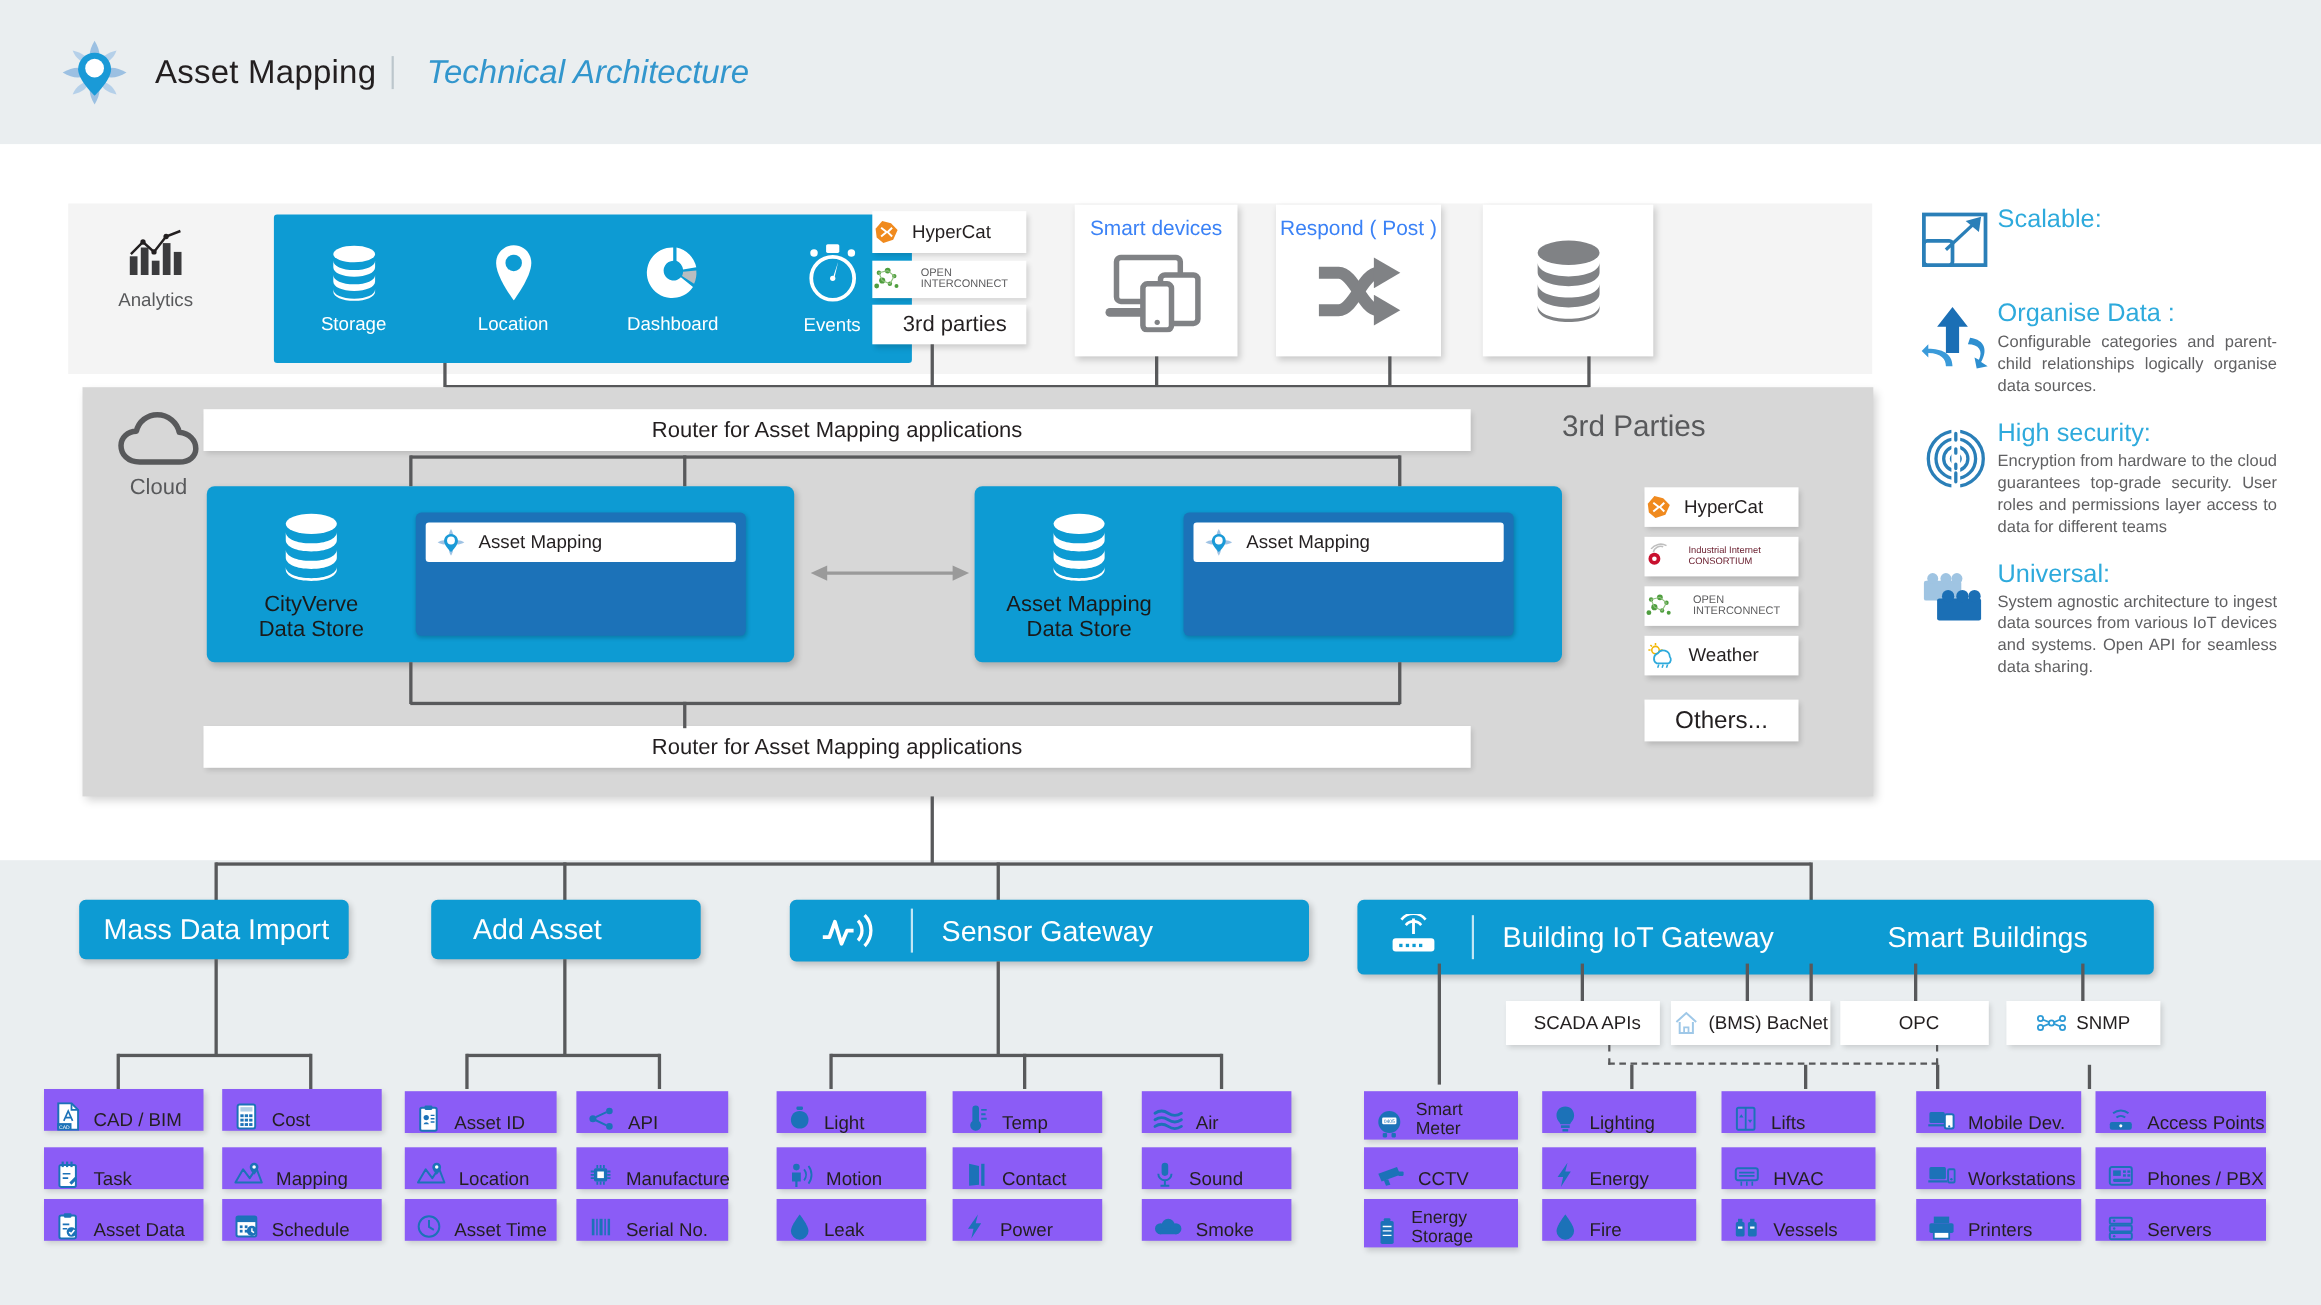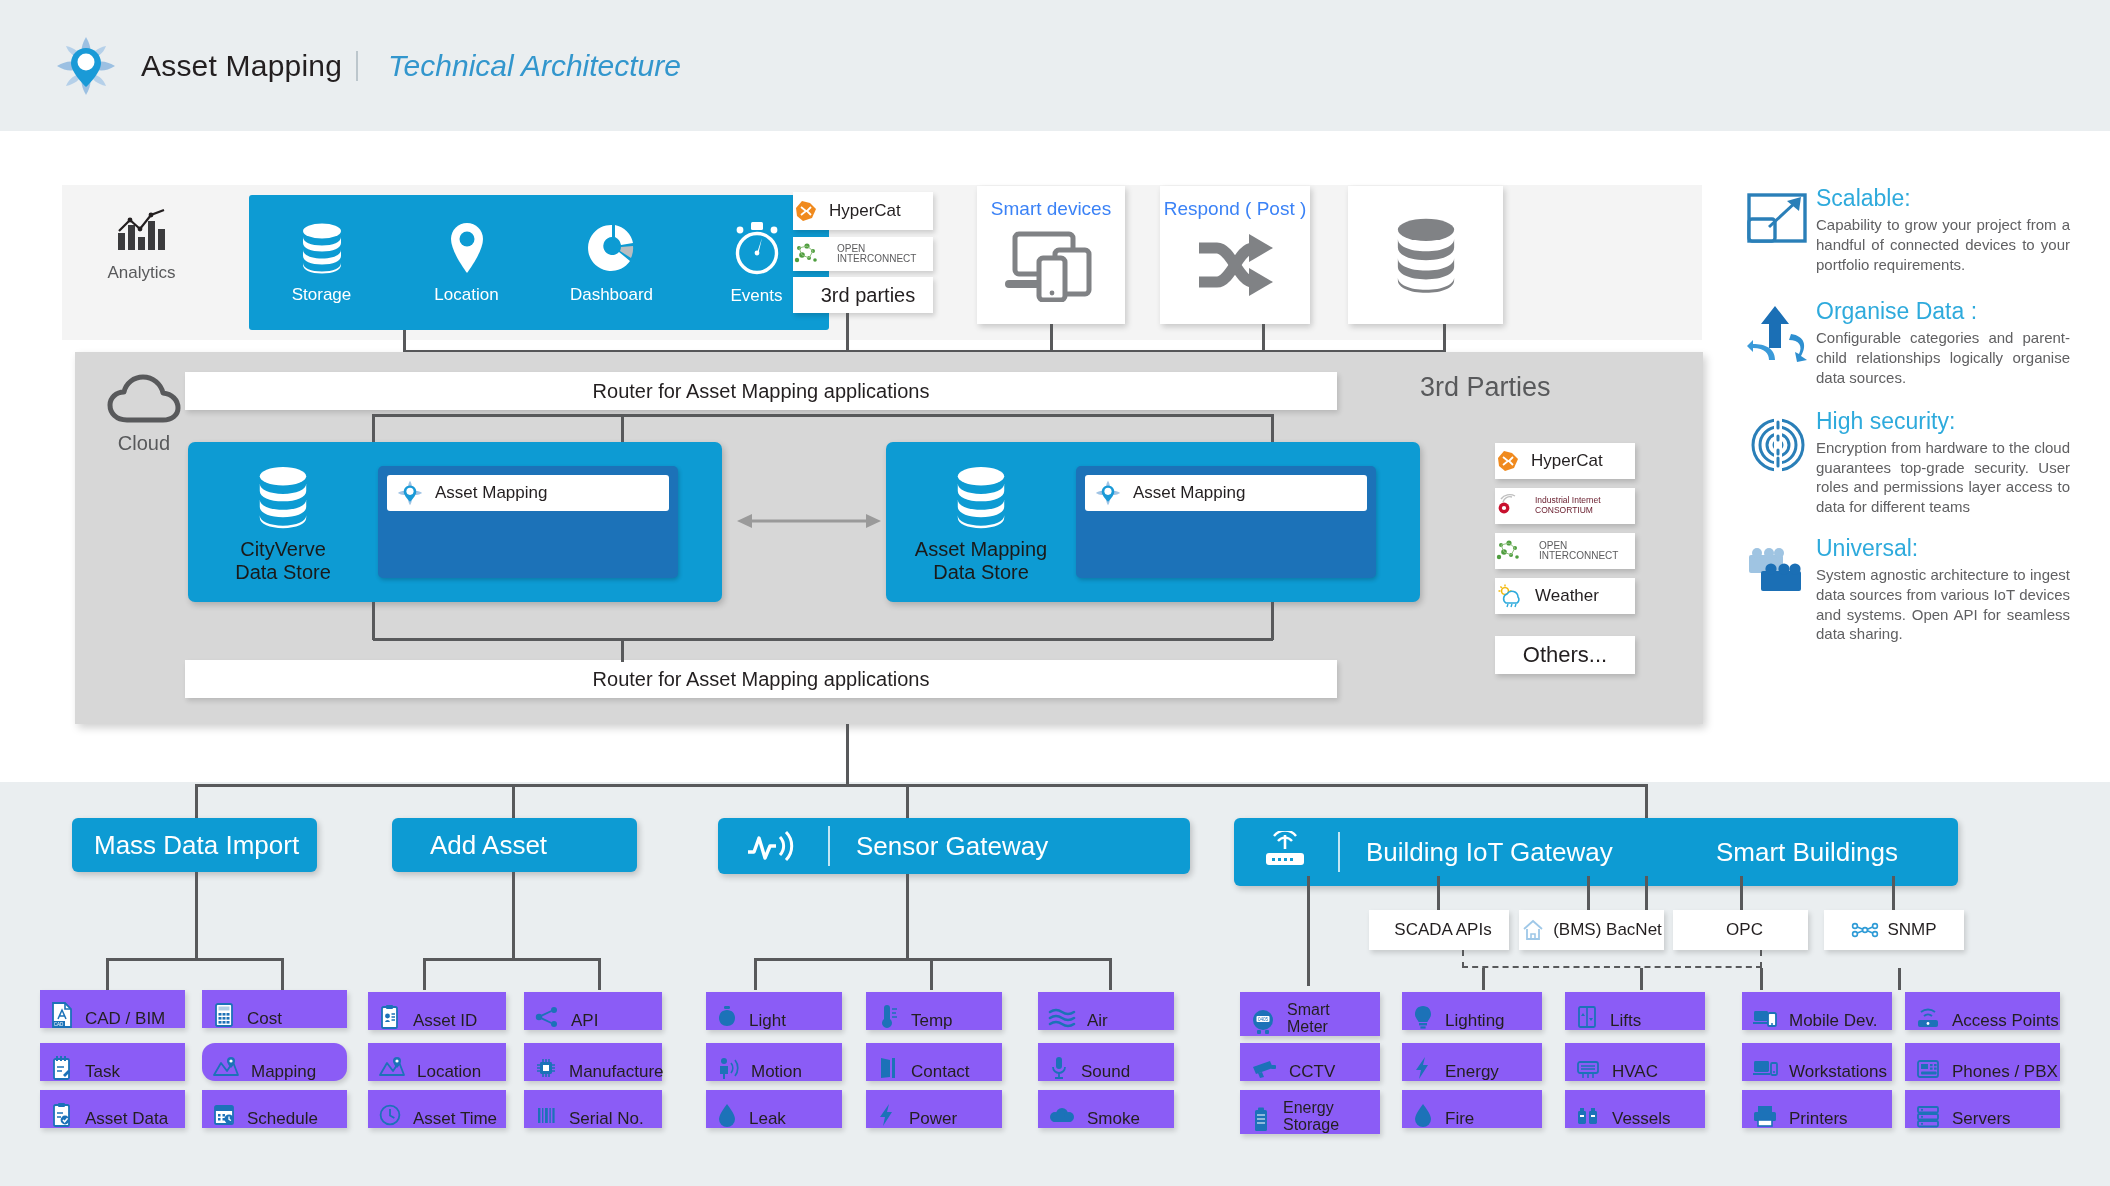--- a/index.html
+++ b/index.html
@@ -586,21 +586,21 @@
           <rect x="10.5" y="15" width="3" height="2.6"></rect>
           <rect x="14.5" y="15" width="3" height="2.6"></rect>
         <rect x="6.5" y="19" width="3" height="2.6"></rect>
           <rect x="10.5" y="19" width="3" height="2.6"></rect>
           <rect x="14.5" y="19" width="3" height="2.6"></rect>
       </g>
     </svg>
   </span>
   <span class="ltext">Cost</span>
 </div>
-<div class="leaf" style="left:202px;top:1043px;width:145px;border-radius:13px;">
+<div class="leaf" style="left:202px;top:1043px;width:145px;">
   <span>
     <svg width="28" height="26" viewBox="0 0 28 26">
       <path d="M2 20 L9 8 L15 16 L21 7 L26 20 Z" fill="none" stroke="#1c72b8" stroke-width="1.8" stroke-linejoin="round"></path>
       <path d="M19 2 a4 4 0 0 0 -4 4 c0 3 4 7 4 7 c0 0 4 -4 4 -7 a4 4 0 0 0 -4 -4 Z" fill="#1c72b8"></path>
       <circle cx="19" cy="6" r="1.6" fill="#ffffff"></circle>
     </svg>
   </span>
   <span class="ltext">Mapping</span>
 </div>
 <div class="leaf" style="left:202px;top:1090px;width:145px;">
@@ -1073,21 +1073,20 @@
     <div class="sb-icon">
       <svg width="66" height="56" viewBox="0 0 66 56">
         <rect x="4" y="4" width="56" height="46" fill="none" stroke="#2a7fb8" stroke-width="3.4"></rect>
         <rect x="4" y="28" width="26" height="22" fill="#ffffff" stroke="#2a7fb8" stroke-width="3.4" rx="3"></rect>
         <path d="M24 36 L52 10" stroke="#2a7fb8" stroke-width="3"></path>
         <polygon points="56,6 54,20 42,10" fill="#2a7fb8"></polygon>
       </svg>
     </div>
     <div class="sb-text">
       <div class="sb-title">Scalable:</div>
-      <div class="sb-body">Capability to grow your project from a handful of connected devices to your portfolio requirements.</div>
     </div>
   </div>
 
   <div class="sb-item" style="margin-top:24px;">
     <div class="sb-icon">
       <svg width="66" height="62" viewBox="0 0 66 62">
         <polygon points="30,2 44,20 36,20 36,44 24,44 24,20 16,20" fill="#1b6fb5"></polygon>
         <path d="M8 36 L2 42 L8 48 L8 44 C20 44 24 50 24 56 L30 56 C30 44 20 40 8 40 Z" fill="#3a9ad9"></path>
         <path d="M46 30 C60 32 62 42 56 52 L62 56 L52 58 L50 48 L54 50 C58 42 54 36 44 36 Z" fill="#2e8fd0"></path>
       </svg>

